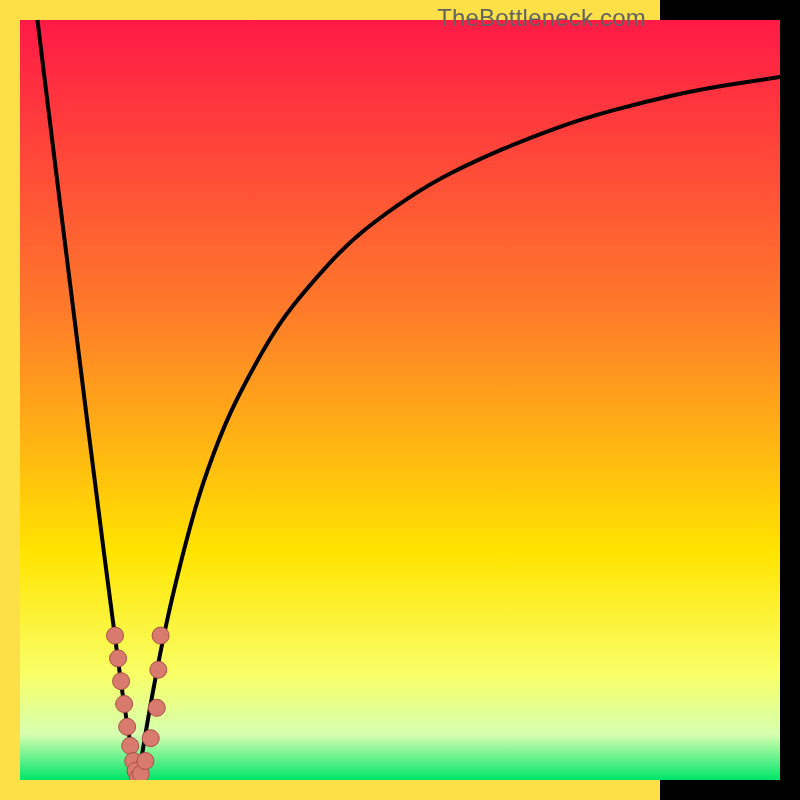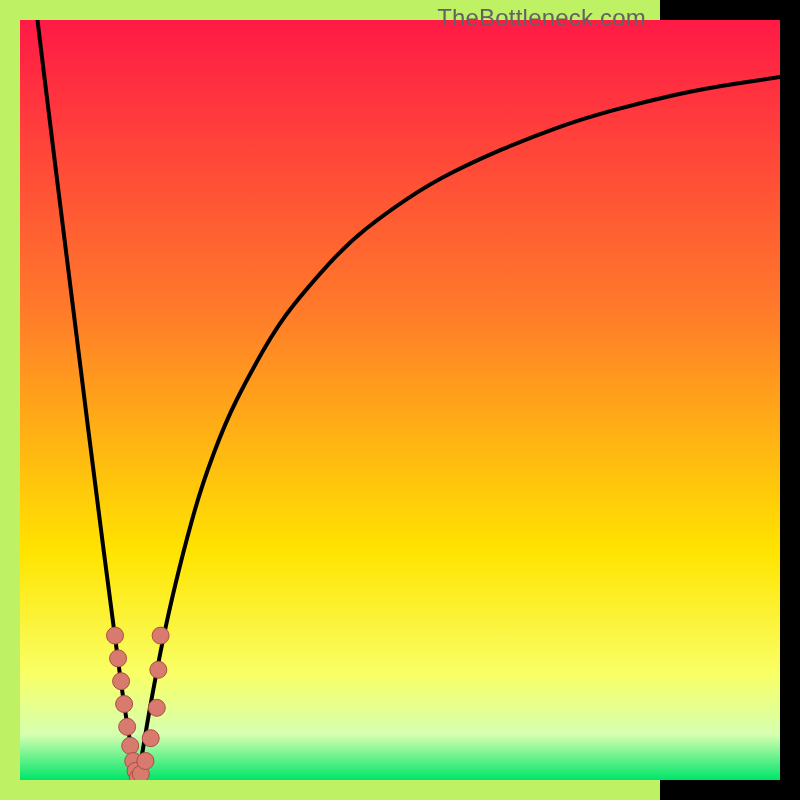--- a/index.html
+++ b/index.html
@@ -8,21 +8,21 @@
     width: 800px;
     height: 800px;
     overflow: hidden;
     background: #000;
     font-family: Arial, Helvetica, sans-serif;
   }
   .frame {
     position: relative;
     width: 660px;
     height: 800px;
-    background: #bef264;
+    background: #fde047;
   }
   .watermark {
     position: absolute;
     top: 4px;
     right: 14px;
     color: #626262;
     font-size: 24px;
     font-weight: 400;
     letter-spacing: 0.2px;
     z-index: 5;

